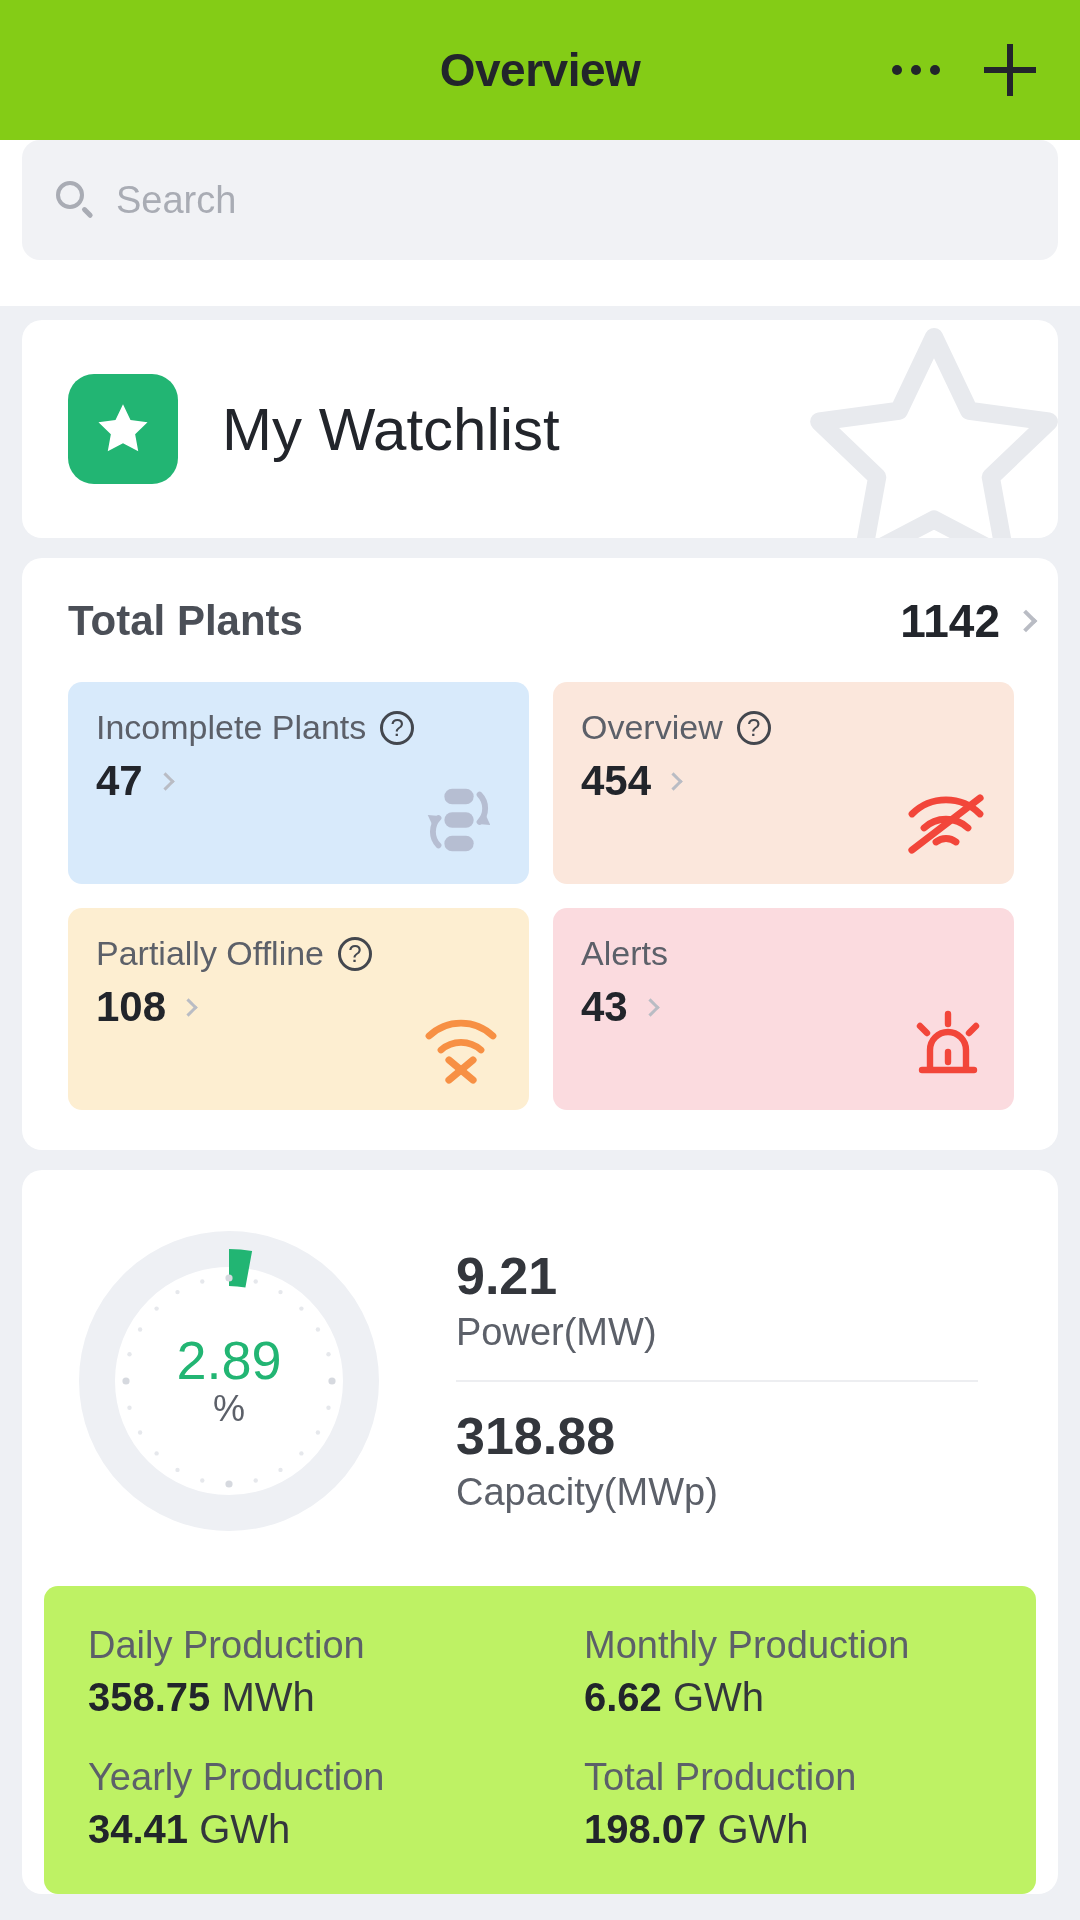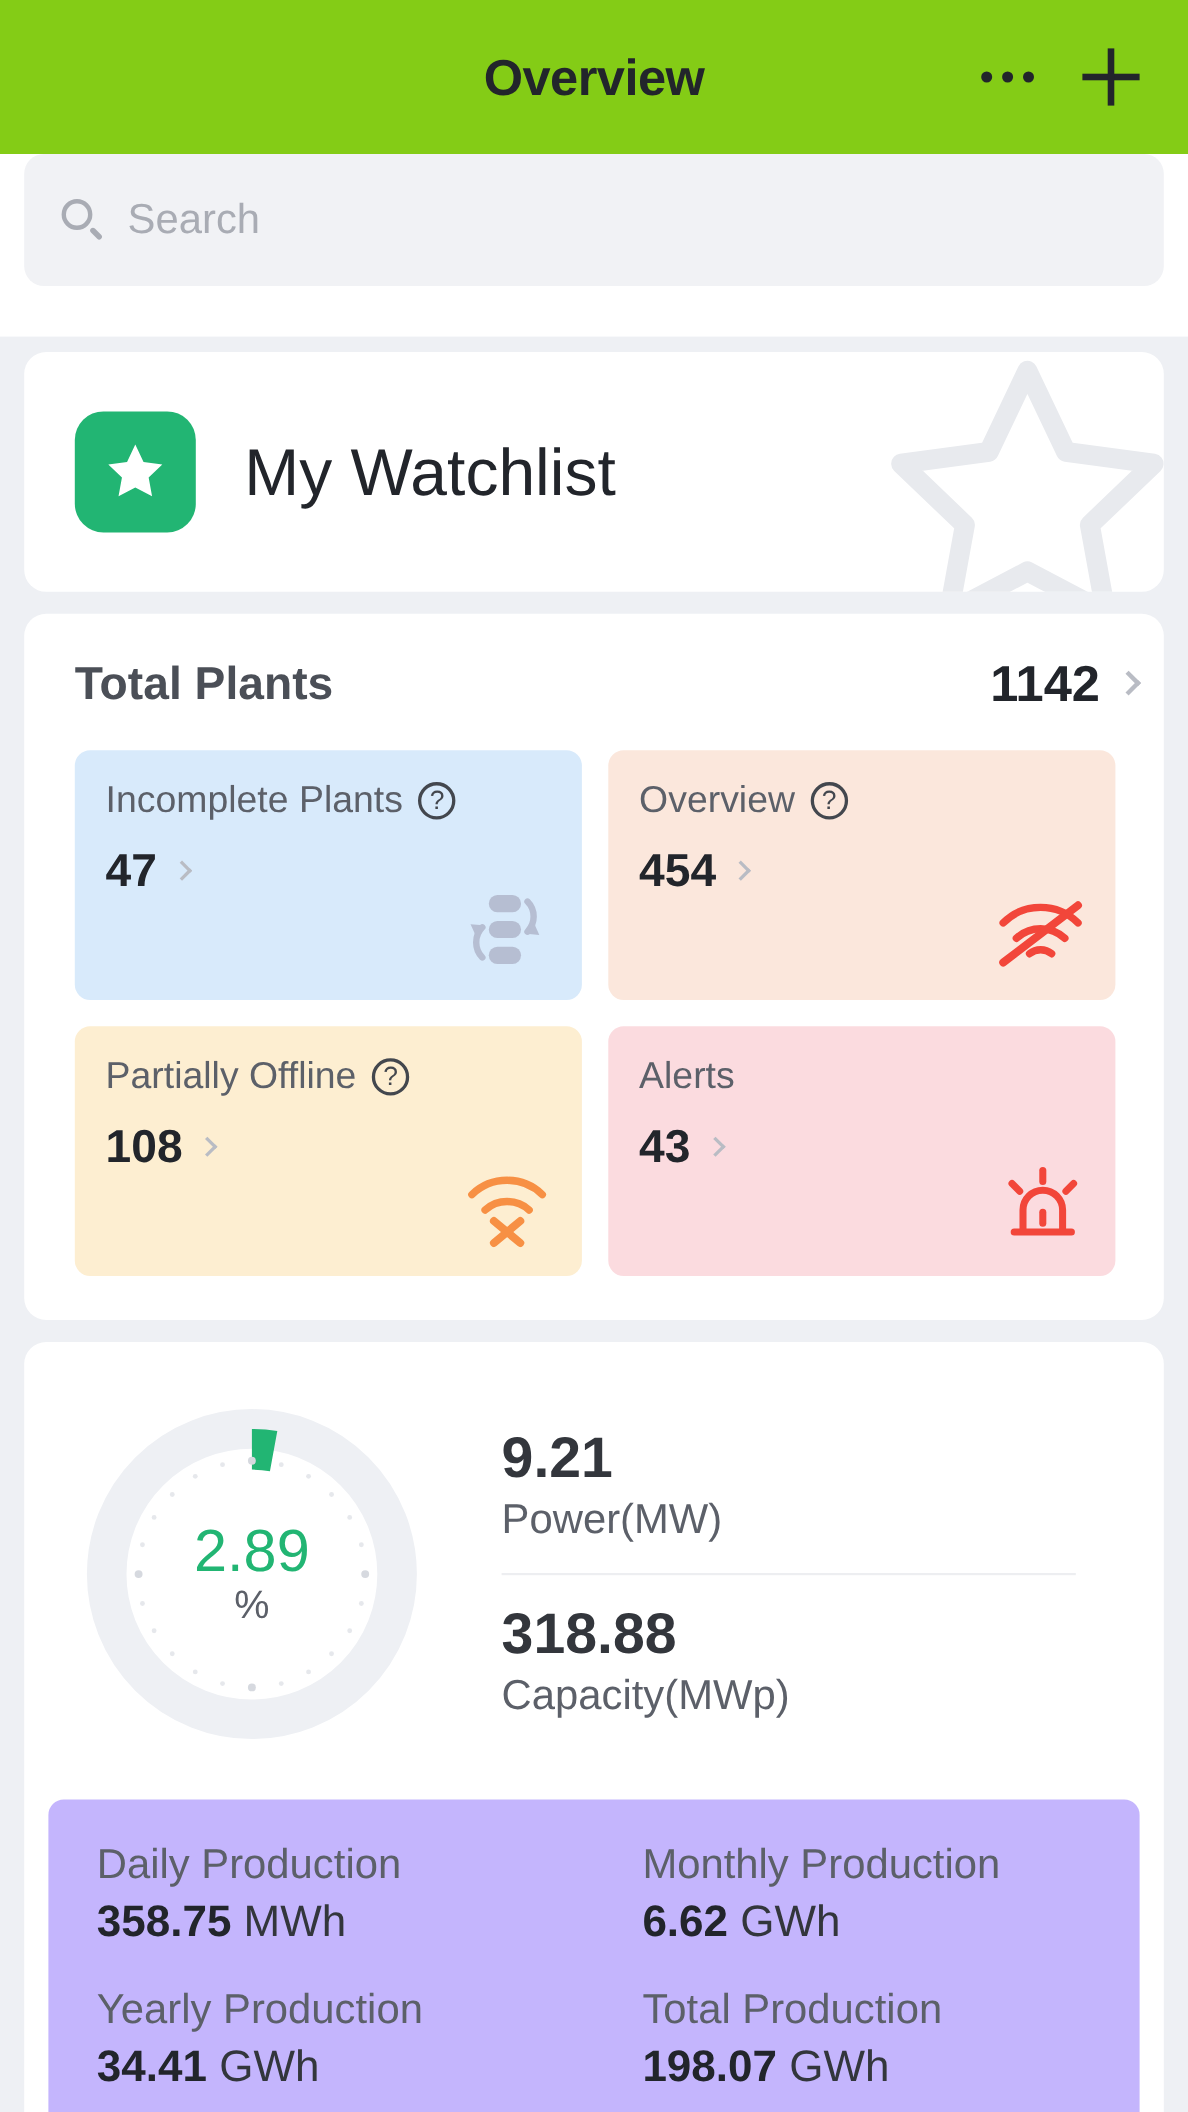--- a/index.html
+++ b/index.html
@@ -167,21 +167,21 @@
   .chev.sm { width: 13px; height: 13px; border-width: 3.5px; }
 
   .tile-grid {
     display: grid;
     grid-template-columns: 1fr 1fr;
     gap: 24px;
     padding: 0 44px 0 46px;
   }
   .tile {
     border-radius: 14px;
-    height: 227px;
+    height: 202px;
     padding: 26px 28px 0 28px;
     position: relative;
     overflow: hidden;
   }
   .tile-label {
     font-size: 34px;
     color: #5c6069;
     display: flex;
     align-items: center;
     gap: 14px;
@@ -196,21 +196,21 @@
     font-size: 24px;
     color: #43474e;
     font-weight: normal;
     flex: none;
     line-height: 1;
   }
   .tile-value-row {
     display: flex;
     align-items: center;
     gap: 16px;
-    margin-top: 20px;
+    margin-top: 10px;
   }
   .tile-value { font-size: 42px; font-weight: bold; color: #22252b; }
   .tile-icon {
     position: absolute;
     right: 26px;
     bottom: 26px;
   }
 
   
   .gauge-card { padding: 46px 0 0 0; margin-bottom: 0; }
@@ -241,21 +241,21 @@
   }
   .metric-big { font-size: 52px; font-weight: bold; color: #33363c; line-height: 1.1; }
   .metric-sub { font-size: 38px; color: #5c6069; margin-top: 6px; }
   .metric-divider {
     height: 2px;
     background: #edeef1;
     margin: 26px 46px 26px 0;
   }
 
   .prod-grid {
-    background: #c4b5fd;
+    background: #bef264;
     border-radius: 14px;
     margin: 40px 22px 0 22px;
     padding: 38px 0 42px 0;
     display: grid;
     grid-template-columns: 1fr 1fr;
     row-gap: 36px;
   }
   .prod-item { padding-left: 44px; }
   .prod-label { font-size: 38px; color: #5c6069; }
   .prod-value { font-size: 40px; color: #22252b; margin-top: 8px; }

